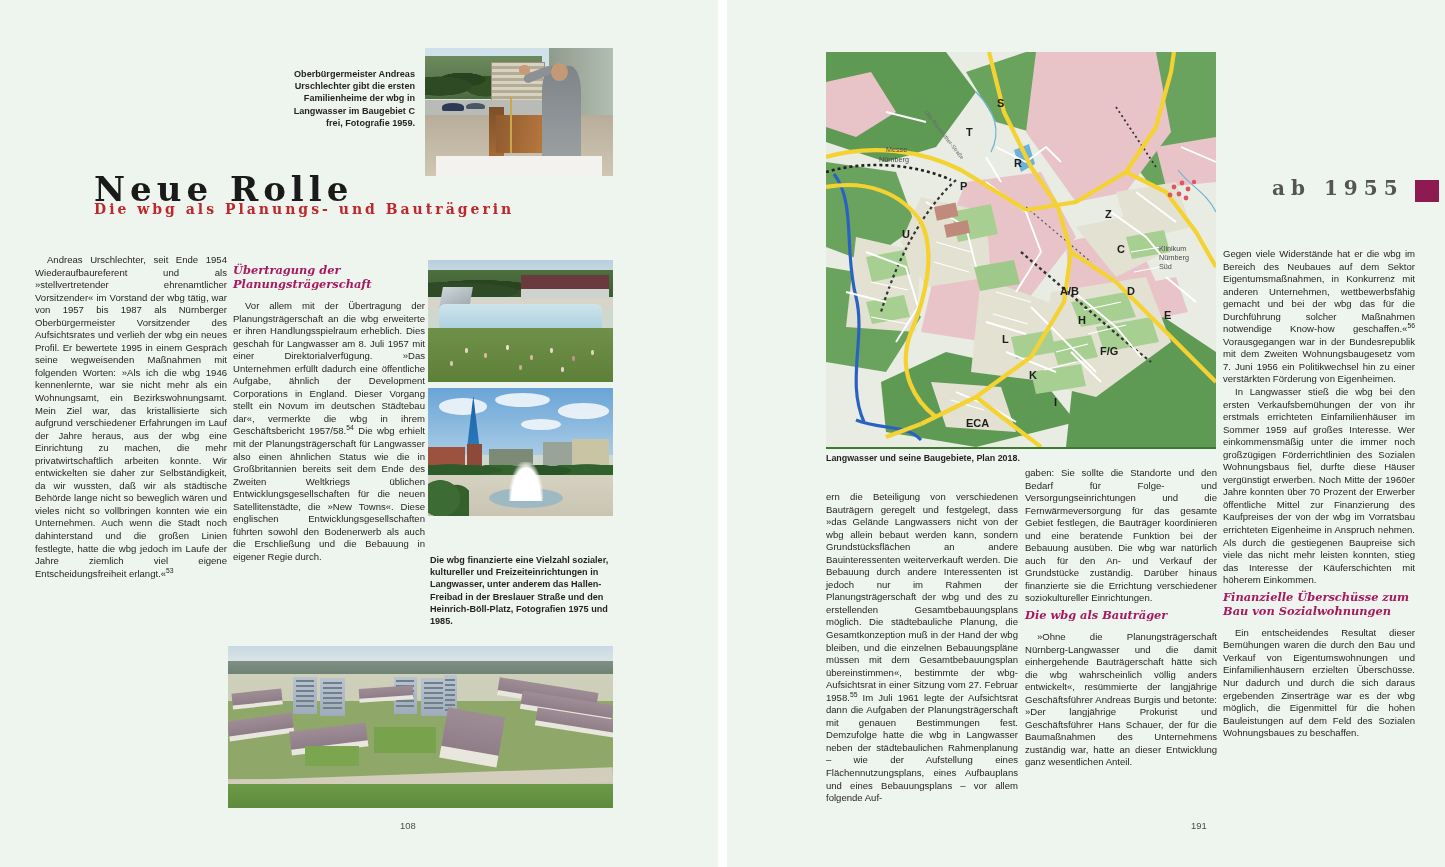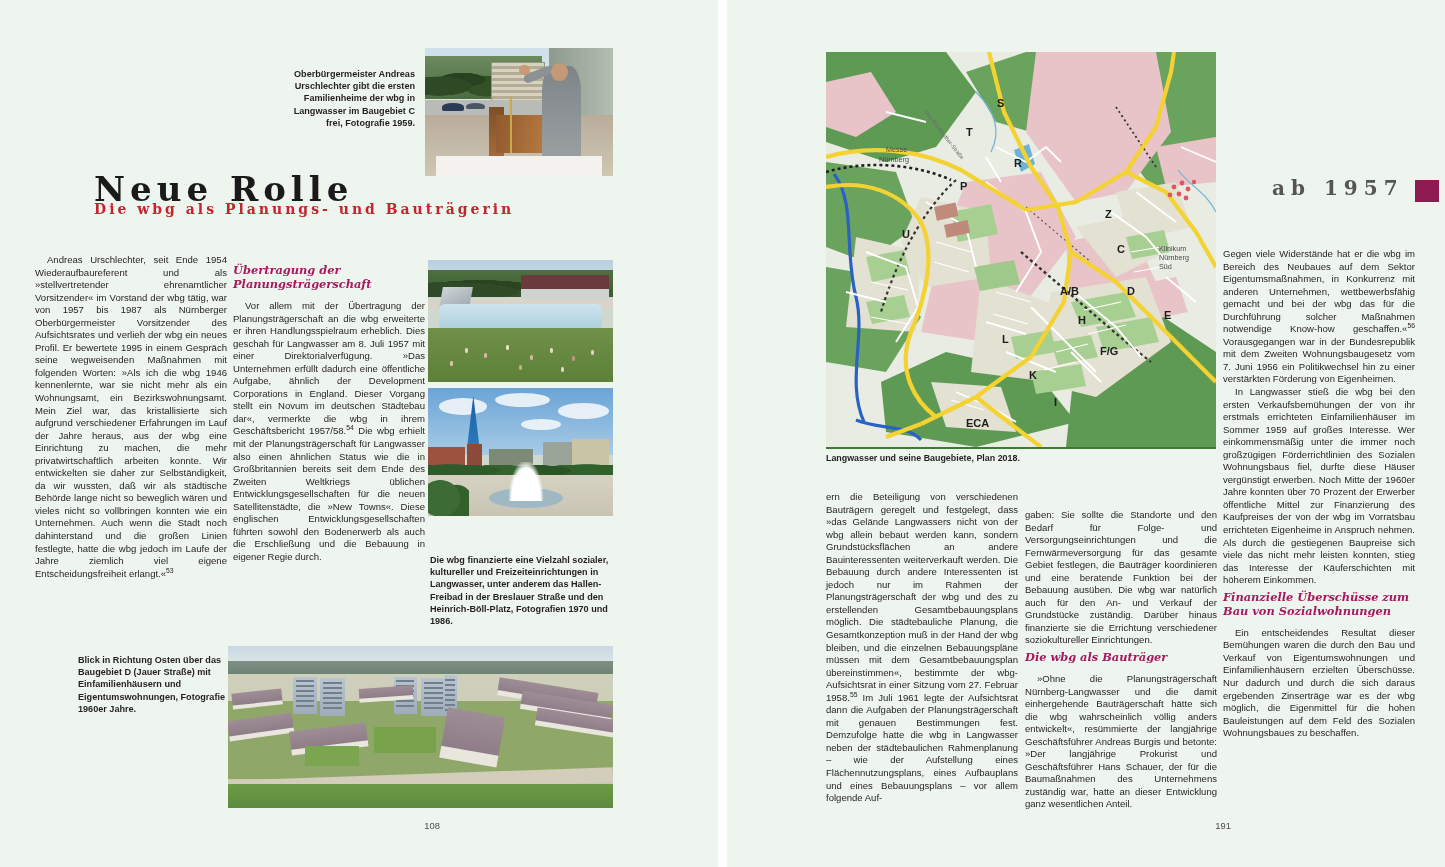--- a/index.html
+++ b/index.html
@@ -120,21 +120,21 @@
     color: #231f20;
   }
 
   
   .folio {
     position: absolute;
     font-family: "Liberation Sans", sans-serif;
     font-size: 9.4px;
     color: #4a4a4a;
     width: 40px;
-    text-align: right;
+    text-align: left;
   }
 
   
   .photo {
     position: absolute;
     overflow: hidden;
     background: #cfd8cf;
   }
 
   
@@ -346,23 +346,22 @@
       <div class="ph3-bld2"></div>
       <div class="ph3-bld1"></div>
       <div class="ph3-tower"></div>
       <div class="ph3-trees"></div>
       <div class="ph3-plaza"></div>
       <div class="ph3-basin"></div>
       <div class="ph3-jet"></div>
       <div class="ph3-bush"></div>
     </div>
 
-    <div class="caption" style="left:430px; top:554px; width:185px;">Die wbg finanzierte eine Vielzahl sozialer, kultureller und Freizeiteinrichtungen in Langwasser, unter anderem das Hallen-Freibad in der Breslauer Straße und den Heinrich-Böll-Platz, Fotografien 1970 und 1986.</div>
-
-    <div class="caption" style="left:78px; top:654px; width:150px;">Blick in Richtung Osten über das Baugebiet D (Jauer Straße) mit Einfamilienhäusern und Eigentumswohnungen, Fotografie 1960er Jahre.</div>
+    <div class="caption" style="left:430px; top:554px; width:185px;">Die wbg finanzierte eine Vielzahl sozialer, kultureller und Freizeiteinrichtungen in Langwasser, unter anderem das Hallen-Freibad in der Breslauer Straße und den Heinrich-Böll-Platz, Fotografien 1975 und 1985.</div>
+
 
     <div class="photo" style="left:228px; top:646px; width:385px; height:162px;">
       <div class="ph4-sky"></div>
       <div class="ph4-far"></div>
       <div class="ph4-field"></div>
       <div class="lawn" style="left:0; top:34%; width:100%; height:48%; background:#8fa86a;"></div>
       <div class="towerblk" style="left:17%; top:19%; width:6%; height:23%;"></div>
       <div class="towerblk" style="left:24%; top:20%; width:6.5%; height:23%;"></div>
       <div class="towerblk" style="left:43%; top:19%; width:6%; height:23%;"></div>
       <div class="towerblk" style="left:50%; top:20%; width:6.5%; height:23%;"></div>
@@ -523,28 +522,28 @@
         <text class="map-label" x="176" y="291">L</text>
         <text class="map-label" x="203" y="327">K</text>
         <text class="map-label" x="228" y="354">I</text>
         <text class="map-label" x="140" y="375">ECA</text>
         <text class="map-label" x="166" y="412">M</text>
       </svg>
     </div>
 
     <div class="caption-plain" style="left:99px; top:452px; width:330px;">Langwasser und seine Baugebiete, Plan 2018.</div>
 
-    <div class="era-label" style="left:545px; top:178px;">ab 1957</div>
+    <div class="era-label" style="left:545px; top:178px;">ab 1955</div>
     <div class="era-square" style="left:688px; top:180px;"></div>
 
     <div class="col" style="left:99px; top:491px; width:192px;">
       <p class="noindent"><span>ern die Beteiligung von verschiedenen Bauträgern geregelt und festgelegt, dass »das Gelände Langwassers nicht von der wbg allein bebaut werden kann, sondern Grundstücksflächen an andere Bauinteressenten weiterverkauft werden. Die Bebauung durch andere Interessenten ist jedoch nur im Rahmen der Planungsträgerschaft der wbg und des zu erstellenden Gesamtbebauungsplans möglich. Die städtebauliche Planung, die Gesamtkonzeption muß in der Hand der wbg bleiben, und die einzelnen Bebauungspläne müssen mit dem Gesamtbebauungsplan übereinstimmen«, bestimmte der wbg-Aufsichtsrat in einer Sitzung vom 27. Februar 1958.</span><sup>55</sup><span> Im Juli 1961 legte der Aufsichtsrat dann die Aufgaben der Planungsträgerschaft mit genauen Bestimmungen fest. Demzufolge hatte die wbg in Langwasser neben der städtebaulichen Rahmenplanung – wie der Aufstellung eines Flächennutzungsplans, eines Aufbauplans und eines Bebauungsplans – vor allem folgende Auf-</span></p>
     </div>
 
-    <div class="col" style="left:298px; top:509px; width:192px;">
+    <div class="col" style="left:298px; top:467px; width:192px;">
       <p class="noindent">gaben: Sie sollte die Standorte und den Bedarf für Folge- und Versorgungseinrichtungen und die Fernwärmeversorgung für das gesamte Gebiet festlegen, die Bauträger koordinieren und eine beratende Funktion bei der Bebauung ausüben. Die wbg war natürlich auch für den An- und Verkauf der Grundstücke zuständig. Darüber hinaus finanzierte sie die Errichtung verschiedener soziokultureller Einrichtungen.</p>
       <div class="subhead spaced">Die wbg als Bauträger</div>
       <p>»Ohne die Planungsträgerschaft Nürnberg-Langwasser und die damit einhergehende Bauträgerschaft hätte sich die wbg wahrscheinlich völlig anders entwickelt«, resümmierte der langjährige Geschäftsführer Andreas Burgis und betonte: »Der langjährige Prokurist und Geschäftsführer Hans Schauer, der für die Baumaßnahmen des Unternehmens zuständig war, hatte an dieser Entwicklung ganz wesentlichen Anteil.</p>
     </div>
 
     <div class="col" style="left:496px; top:248px; width:192px;">
       <p class="noindent"><span>Gegen viele Widerstände hat er die wbg im Bereich des Neubaues auf dem Sektor Eigentumsmaßnahmen, in Konkurrenz mit anderen Unternehmen, wettbewerbsfähig gemacht und bei der wbg das für die Durchführung solcher Maßnahmen notwendige Know-how geschaffen.«</span><sup>56</sup><span> Vorausgegangen war in der Bundesrepublik mit dem Zweiten Wohnungsbaugesetz vom 7. Juni 1956 ein Politikwechsel hin zu einer verstärkten Förderung von Eigenheimen.</span></p>
       <p>In Langwasser stieß die wbg bei den ersten Verkaufsbemühungen der von ihr erstmals errichteten Einfamilienhäuser im Sommer 1959 auf großes Interesse. Wer einkommensmäßig unter die immer noch großzügigen Förderrichtlinien des Sozialen Wohnungsbaus fiel, durfte diese Häuser vergünstigt erwerben. Noch Mitte der 1960er Jahre konnten über 70 Prozent der Erwerber öffentliche Mittel zur Finanzierung des Kaufpreises der von der wbg im Vorratsbau errichteten Eigenheime in Anspruch nehmen. Als durch die gestiegenen Baupreise sich viele das nicht mehr leisten konnten, stieg das Interesse der Käuferschichten mit höherem Einkommen.</p>
       <div class="subhead spaced">Finanzielle Überschüsse zum Bau von Sozialwohnungen</div>
       <p>Ein entscheidendes Resultat dieser Bemühungen waren die durch den Bau und Verkauf von Eigentumswohnungen und Einfamilienhäusern erzielten Überschüsse. Nur dadurch und durch die sich daraus ergebenden Zinserträge war es der wbg möglich, die Eigenmittel für die hohen Bauleistungen auf dem Feld des Sozialen Wohnungsbaues zu beschaffen.</p>

